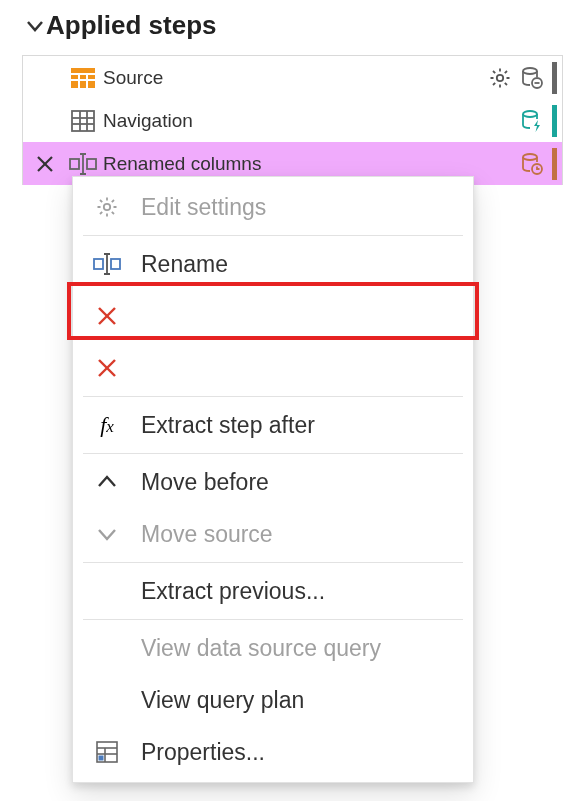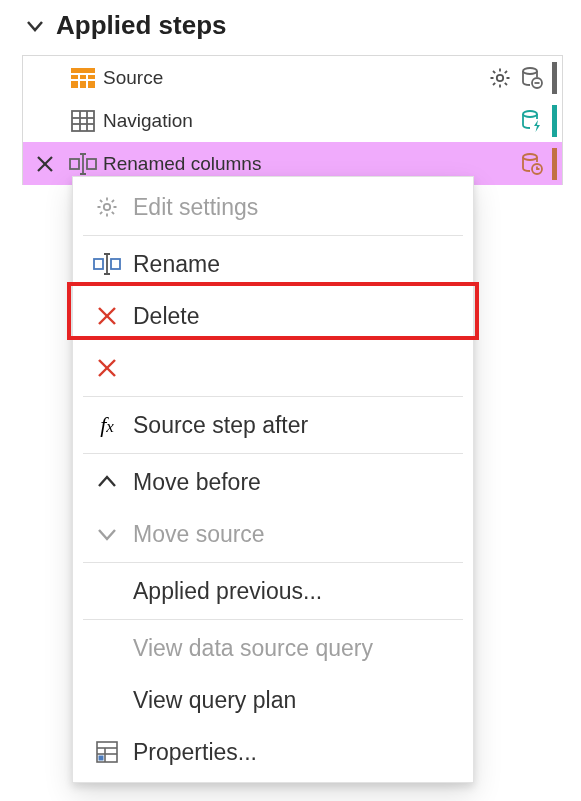--- a/index.html
+++ b/index.html
@@ -8,21 +8,20 @@
     font-family: "Segoe UI", Arial, sans-serif;
     background: #ffffff;
     width: 581px;
     height: 801px;
     overflow: hidden;
     color: #222;
   }
   .panel-header {
     display: flex;
     align-items: center;
-    gap: 10px;
     padding: 10px 16px 10px 24px;
     font-size: 26px;
     font-weight: 600;
   }
   .panel-header .chev { width: 22px; height: 22px; display:flex;align-items:center;justify-content:center;}
   .steps-box {
     margin: 4px 18px 0 22px;
     border: 1px solid #d9d9d9;
     border-bottom: none;
     position: relative;
@@ -75,20 +74,21 @@
     box-shadow: 0 4px 8px rgba(0,0,0,0.12), 0 12px 28px rgba(0,0,0,0.12);
     padding: 4px 0;
   }
   .menu-item {
     display: flex;
     align-items: center;
     height: 52px;
     padding: 0 14px;
     font-size: 23px;
     color: #333;
+    gap: 8px;
   }
   .menu-item.disabled { color: #a0a0a0; }
   .menu-icon {
     width: 40px;
     display:flex;align-items:center;justify-content:center;
   }
   .menu-label { padding-left: 6px; }
   .menu-sep {
     height: 1px;
     background: #e2e2e2;
@@ -241,38 +241,37 @@
     <div class="menu-label">Rename</div>
   </div>
 
   <div class="menu-item">
     <div class="menu-icon">
       <svg width="22" height="22" viewBox="0 0 22 22">
           <line x1="3" y1="3" x2="19" y2="19" stroke="#d83b2a" stroke-width="2.4"></line>
           <line x1="19" y1="3" x2="3" y2="19" stroke="#d83b2a" stroke-width="2.4"></line>
         </svg>
     </div>
-    <div class="menu-label">Delete</div>
   </div>
 
   <div class="menu-item">
     <div class="menu-icon">
       <svg width="22" height="22" viewBox="0 0 22 22">
           <line x1="3" y1="3" x2="19" y2="19" stroke="#d83b2a" stroke-width="2.4"></line>
           <line x1="19" y1="3" x2="3" y2="19" stroke="#d83b2a" stroke-width="2.4"></line>
         </svg>
     </div>
   </div>
   <div class="menu-sep"></div>
 
   <div class="menu-item">
     <div class="menu-icon">
       <span style="font-style:italic;font-size:22px;font-family:serif;color:#000000;">f<span style="font-size:17px;">x</span></span>
     </div>
-    <div class="menu-label">Source step after</div>
+    <div class="menu-label">Extract step after</div>
   </div>
   <div class="menu-sep"></div>
 
   <div class="menu-item">
     <div class="menu-icon">
       <svg width="22" height="18" viewBox="0 0 22 18">
           <polyline points="3,13 11,4 19,13" fill="none" stroke="#333" stroke-width="2.4"></polyline>
         </svg>
     </div>
     <div class="menu-label">Move before</div>
@@ -283,21 +282,21 @@
       <svg width="22" height="18" viewBox="0 0 22 18">
           <polyline points="3,5 11,14 19,5" fill="none" stroke="#a0a0a0" stroke-width="2.4"></polyline>
         </svg>
     </div>
     <div class="menu-label">Move source</div>
   </div>
   <div class="menu-sep"></div>
 
   <div class="menu-item">
     <div class="menu-icon"></div>
-    <div class="menu-label">Applied previous...</div>
+    <div class="menu-label">Extract previous...</div>
   </div>
   <div class="menu-sep"></div>
 
   <div class="menu-item disabled">
     <div class="menu-icon"></div>
     <div class="menu-label">View data source query</div>
   </div>
 
   <div class="menu-item">
     <div class="menu-icon"></div>

